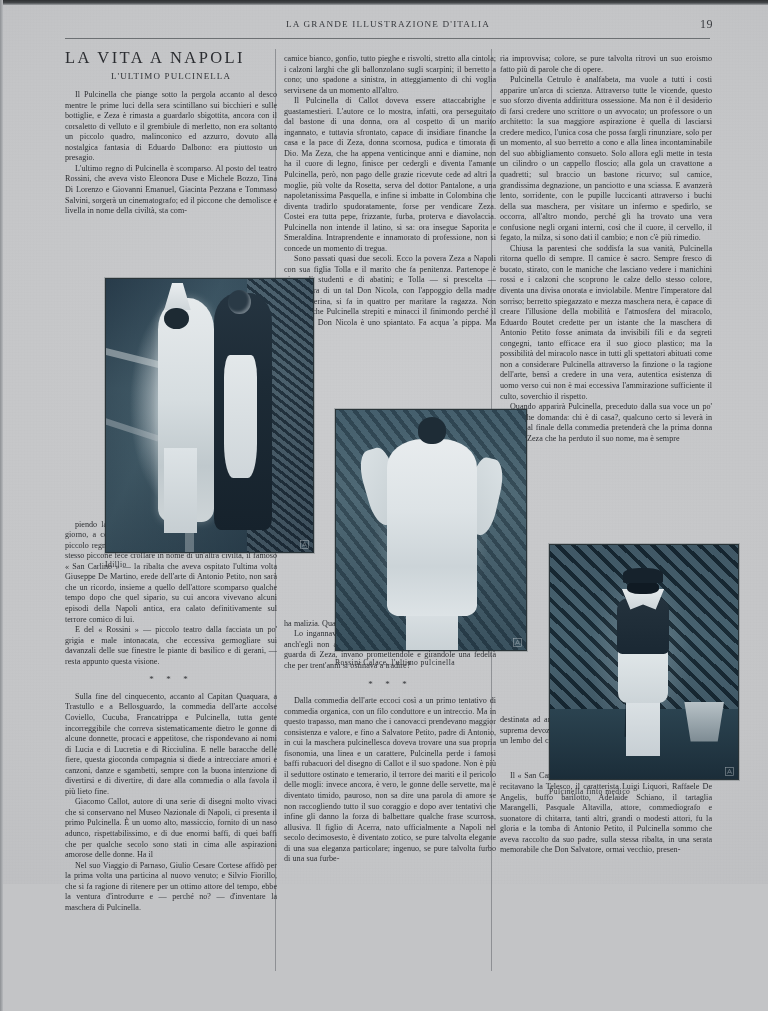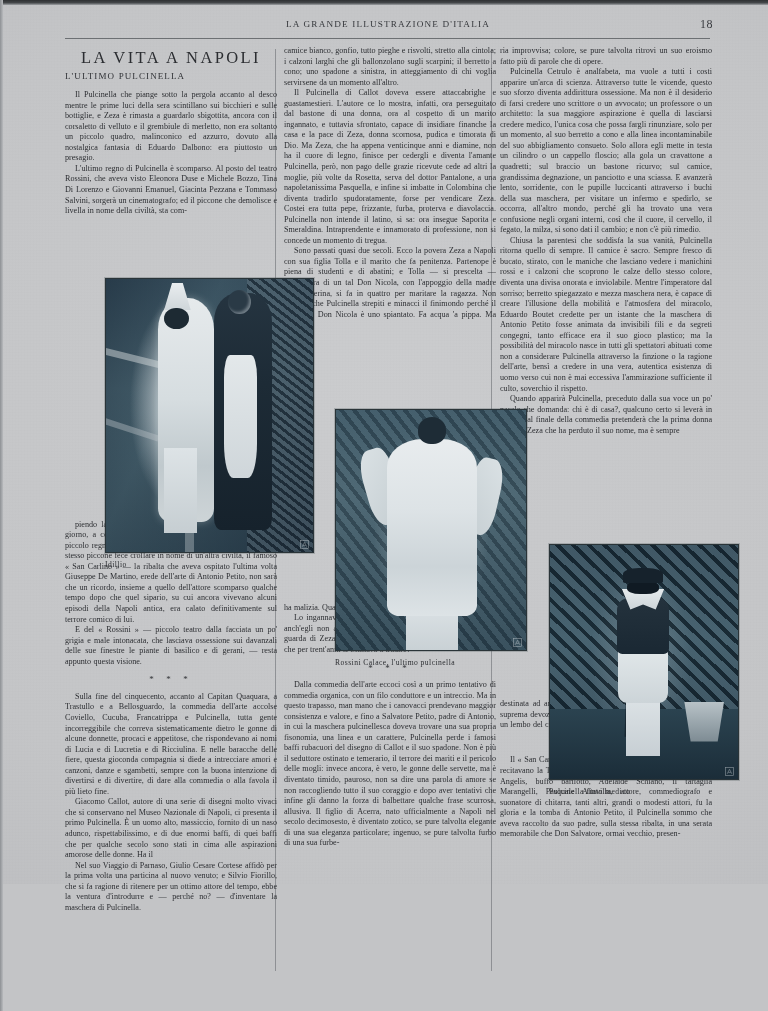--- a/index.html
+++ b/index.html
@@ -115,44 +115,43 @@
     width: 1px;
     height: 922px;
     background: #72757a;
     opacity: .65;
   }
   #rule1 { left: 272px; }
   #rule2 { left: 488px; }
 
   
   #headline {
-    text-align: center;
     font-size: 16.5px;
     letter-spacing: 2.4px;
     color: #2b2d31;
     margin: 7px 0 0 0;
     font-weight: normal;
     white-space: nowrap;
   }
   #subhead {
-    text-align: left;
+    text-align: center;
     font-size: 9px;
     letter-spacing: 1.1px;
     color: #303236;
     margin: 7px 0 9px 0;
     font-weight: normal;
     white-space: nowrap;
   }
 
   p.para {
     margin: 0;
     text-indent: 10px;
     text-align: justify;
   }
-  p.para.noindent { text-indent: 0; }
+  p.para.noindent { text-indent: 0; margin-top: 8px; }
 
   .sep {
     text-align: center;
     letter-spacing: 5px;
     font-size: 9px;
     color: #2f3135;
     margin: 7px 0 7px 0;
     user-select: none;
   }
 
@@ -411,38 +410,38 @@
 
 <div id="scan">
   <div id="scan-top-edge"></div>
   <div id="scan-left-edge"></div>
 
   <div id="paper">
     <div id="grain"></div>
 
     <div id="running-head">
       <div id="head-title">LA GRANDE ILLUSTRAZIONE D'ITALIA</div>
-      <div id="page-number">18</div>
+      <div id="page-number">19</div>
     </div>
     <div id="head-rule"></div>
 
     <div class="col-rule" id="rule1"></div>
     <div class="col-rule" id="rule2"></div>
 
     <div class="col" id="col1">
       <h1 id="headline">LA VITA A NAPOLI</h1>
       <h2 id="subhead">L'ULTIMO PULCINELLA</h2>
 
       <p class="para">Il Pulcinella che piange sotto la pergola accanto al desco mentre le prime luci della sera scintillano sui bicchieri e sulle bottiglie, e Zeza è rimasta a guardarlo sbigottita, ancora con il corsaletto di velluto e il grembiule di merletto, non era soltanto un piccolo quadro, malinconico ed azzurro, dovuto alla nostalgica fantasia di Eduardo Dalbono: era piuttosto un presagio.</p>
       <p class="para">L'ultimo regno di Pulcinella è scomparso. Al posto del teatro Rossini, che aveva visto Eleonora Duse e Michele Bozzo, Tina Di Lorenzo e Giovanni Emanuel, Giacinta Pezzana e Tommaso Salvini, sorgerà un cinematografo; ed il piccone che demolisce e livella in nome della civiltà, sta com-</p>
 
       <div style="height:303px"></div>
 
       <p class="para">piendo la sua opera, così che a poco a poco, giorno per giorno, a cominciare dal lanternino che faceva da corona al piccolo regno — proprio come nel maggio del 1884, quando lo stesso piccone fece crollare in nome di un'altra civiltà, il famoso « San Carlino » — la ribalta che aveva ospitato l'ultima volta Giuseppe De Martino, erede dell'arte di Antonio Petito, non sarà che un ricordo, insieme a quello dell'attore scomparso qualche tempo dopo che quel sipario, su cui ancora vivevano alcuni episodi della Napoli antica, era calato definitivamente sul terrore comico di lui.</p>
-      <p class="para">E del « Rossini » — piccolo teatro dalla facciata un po' grigia e male intonacata, che lasciava ossessione sui davanzali delle sue finestre le piante di basilico e di gerani, — resta appunto questa visione.</p>
+      <p class="para">E del « Rossini » — piccolo teatro dalla facciata un po' grigia e male intonacata, che eccessiva germogliare sui davanzali delle sue finestre le piante di basilico e di gerani, — resta appunto questa visione.</p>
       <div class="sep">* * *</div>
       <p class="para">Sulla fine del cinquecento, accanto al Capitan Quaquara, a Trastullo e a Bellosguardo, la commedia dell'arte accolse Coviello, Cucuba, Francatrippa e Pulcinella, tutta gente incorreggibile che correva sistematicamente dietro le gonne di alcune donnette, procaci e appetitose, che rispondevano ai nomi di Lucia e di Lucretia e di Ricciulina. E nelle baracche delle fiere, questa gioconda compagnia si diede a intrecciare amori e canzoni, danze e sgambetti, sempre con la buona intenzione di divertirsi e di divertire, di dare alla commedia o alla favola il più lieto fine.</p>
       <p class="para">Giacomo Callot, autore di una serie di disegni molto vivaci che si conservano nel Museo Nazionale di Napoli, ci presenta il primo Pulcinella. È un uomo alto, massiccio, fornito di un naso adunco, rispettabilissimo, e di due enormi baffi, di quei baffi che per qualche secolo sono stati in cima alle aspirazioni amorose delle donne. Ha il</p>
       <p class="para">Nel suo Viaggio di Parnaso, Giulio Cesare Cortese affidò per la prima volta una particina al nuovo venuto; e Silvio Fiorillo, che si fa ragione di ritenere per un ottimo attore del tempo, ebbe la ventura d'introdurre e — perché no? — d'inventare la maschera di Pulcinella.</p>
     </div>
 
     <div class="col" id="col2">
       <p class="para noindent">camice bianco, gonfio, tutto pieghe e risvolti, stretto alla cintola; i calzoni larghi che gli ballonzolano sugli scarpini; il berretto a cono; uno spadone a sinistra, in atteggiamento di chi voglia servirsene da un momento all'altro.</p>
       <p class="para">Il Pulcinella di Callot doveva essere attaccabrighe e guastamestieri. L'autore ce lo mostra, infatti, ora perseguitato dal bastone di una donna, ora al cospetto di un marito ingannato, e tuttavia sfrontato, capace di insidiare finanche la casa e la pace di Zeza, donna scornosa, pudica e timorata di Dio. Ma Zeza, che ha appena venticinque anni e diamine, non ha il cuore di legno, finisce per cedergli e diventa l'amante Pulcinella, però, non pago delle grazie ricevute cede ad altri la moglie, più volte da Rosetta, serva del dottor Pantalone, a una napoletanissima Pasquella, e infine si imbatte in Colombina che diventa tradirlo spudoratamente, forse per vendicare Zeza. Costei era tutta pepe, frizzante, furba, proterva e diavolaccia. Pulcinella non intende il latino, si sa: ora insegue Saporita e Smeraldina. Intraprendente e innamorato di professione, non si concede un momento di tregua.</p>
       <p class="para">Sono passati quasi due secoli. Ecco la povera Zeza a Napoli con sua figlia Tolla e il marito che fa penitenza. Partenope è piena di studenti e di abatini; e Tolla — si prescelta — s'innamora di un tal Don Nicola, con l'appoggio della madre che, poverina, si fa in quattro per maritare la ragazza. Non importa che Pulcinella strepiti e minacci il finimondo perché il calabrese Don Nicola è uno spiantato. Fa acqua 'a pippa. Ma egli non</p>

